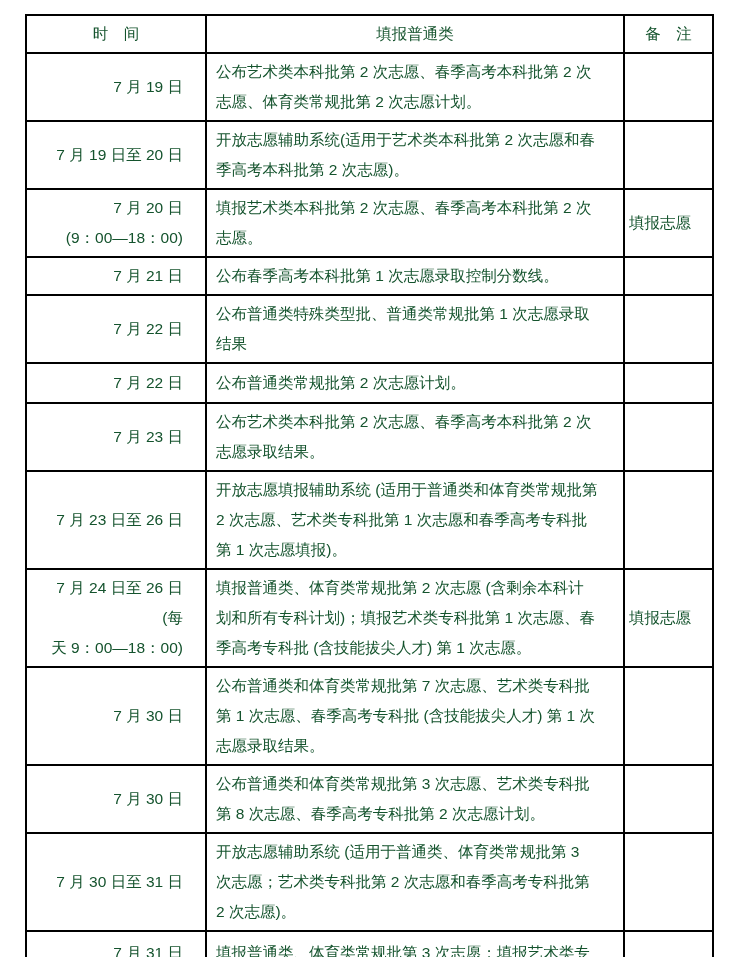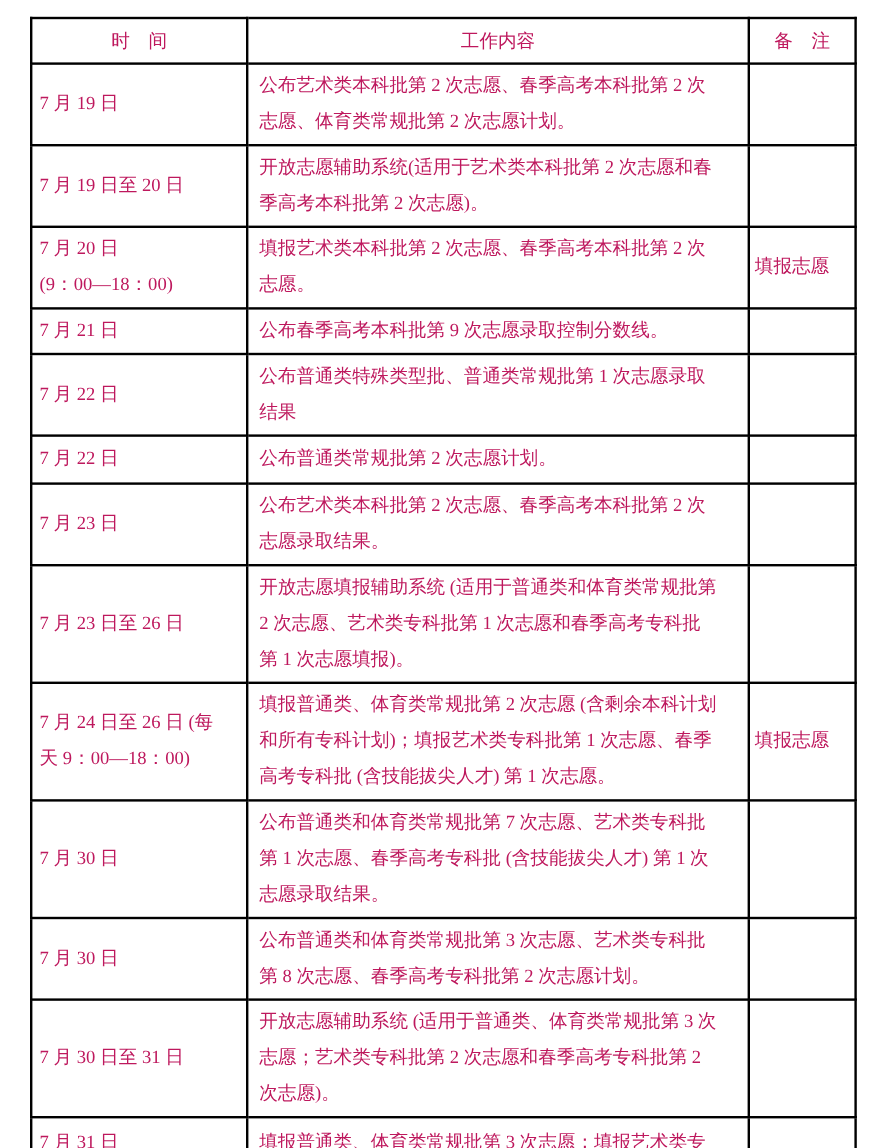--- a/index.html
+++ b/index.html
@@ -6,22 +6,22 @@
     margin: 0;
     padding: 0;
     background: #ffffff;
   }
   .page {
     width: 738px;
     height: 957px;
     box-sizing: border-box;
     background: #ffffff;
     padding: 14px 26px 0 25px;
-    font-family: Liberation Serif, serif;
-    color: #be185d;
+    font-family: Liberation Sans, sans-serif;
+    color: #14532d;
   }
   table.schedule {
     border-collapse: collapse;
     table-layout: fixed;
     width: 687px;
   }
   table.schedule col.c-time    { width: 180px; }
   table.schedule col.c-content { width: 418px; }
   table.schedule col.c-note    { width: 89px; }
   table.schedule th,
@@ -31,24 +31,24 @@
     font-weight: normal;
     vertical-align: middle;
     box-sizing: border-box;
   }
   table.schedule th {
     height: 38px;
     text-align: center;
     padding: 2px 4px;
   }
   td.time {
-    text-align: left;
+    text-align: right;
     white-space: pre-line;
     line-height: 30px;
-    padding: 2px 6px;
+    padding: 2px 22px;
   }
   td.content {
     text-align: left;
     line-height: 30px;
     padding: 3px 25px 3px 9px;
   }
   td.note {
     text-align: left;
     line-height: 22px;
     padding: 2px 4px;
@@ -60,21 +60,21 @@
 <div class="page">
   <table class="schedule">
     <colgroup>
       <col class="c-time">
       <col class="c-content">
       <col class="c-note">
     </colgroup>
     <thead>
       <tr>
         <th>时　间</th>
-        <th>工作内容</th>
+        <th>填报普通类</th>
         <th>备　注</th>
       </tr>
     </thead>
     <tbody>
       <tr style="height:62px;">
         <td class="time">7 月 19 日</td>
         <td class="content">公布艺术类本科批第 2 次志愿、春季高考本科批第 2 次志愿、体育类常规批第 2 次志愿计划。</td>
         <td class="note"></td>
       </tr>
       <tr style="height:62px;">
@@ -83,21 +83,21 @@
         <td class="note"></td>
       </tr>
       <tr style="height:64px;">
         <td class="time">7 月 20 日
 (9：00—18：00)</td>
         <td class="content">填报艺术类本科批第 2 次志愿、春季高考本科批第 2 次志愿。</td>
         <td class="note">填报志愿</td>
       </tr>
       <tr style="height:24px;">
         <td class="time">7 月 21 日</td>
-        <td class="content">公布春季高考本科批第 9 次志愿录取控制分数线。</td>
+        <td class="content">公布春季高考本科批第 1 次志愿录取控制分数线。</td>
         <td class="note"></td>
       </tr>
       <tr style="height:64px;">
         <td class="time">7 月 22 日</td>
         <td class="content">公布普通类特殊类型批、普通类常规批第 1 次志愿录取结果</td>
         <td class="note"></td>
       </tr>
       <tr style="height:40px;">
         <td class="time">7 月 22 日</td>
         <td class="content">公布普通类常规批第 2 次志愿计划。</td>

